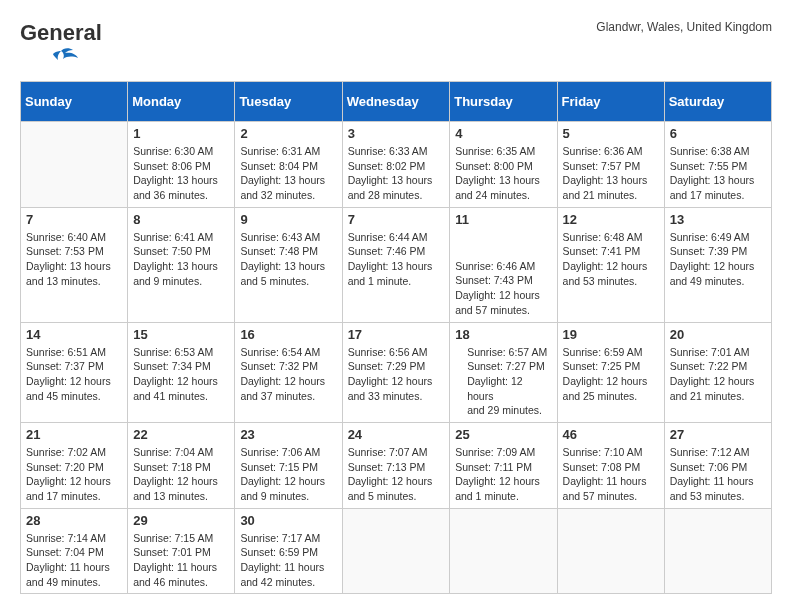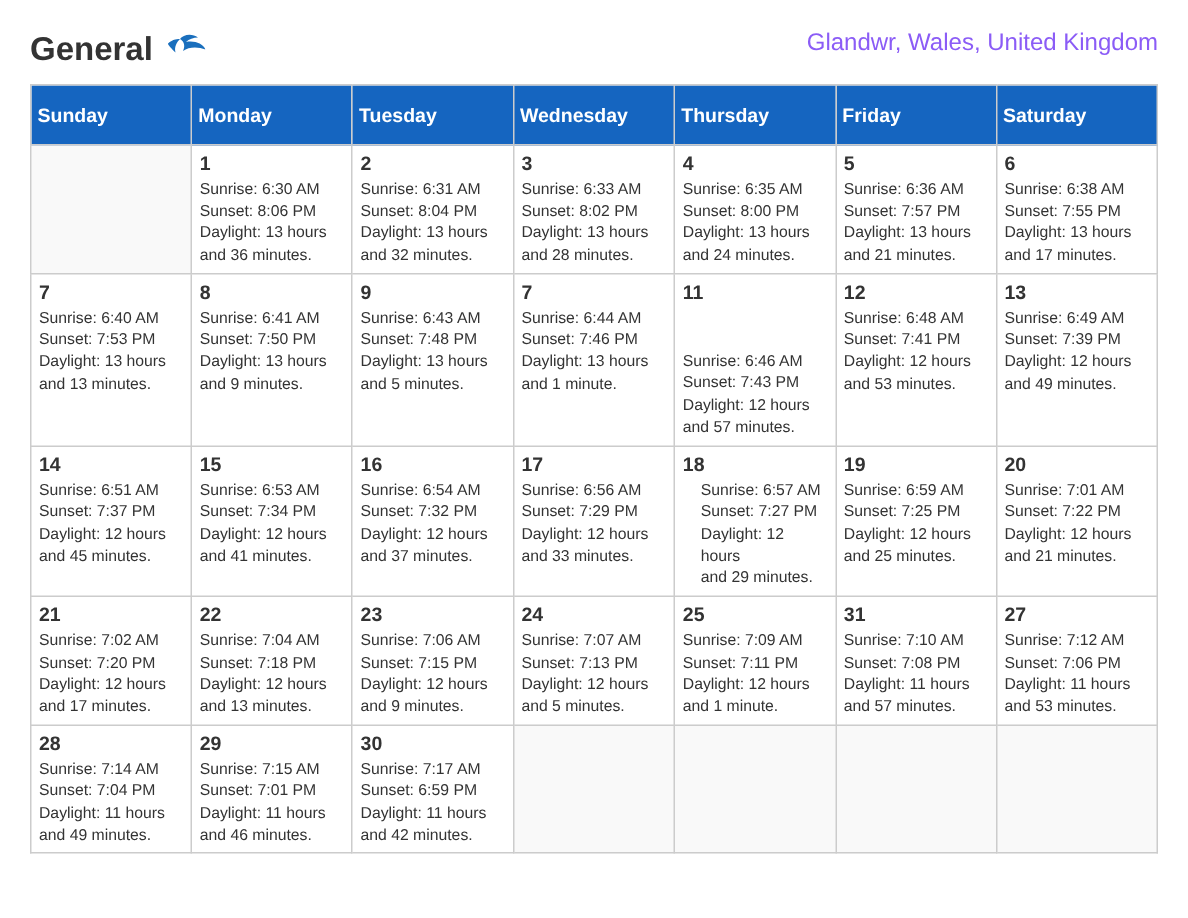--- a/index.html
+++ b/index.html
@@ -18,22 +18,22 @@
     }
     .title-area {
       text-align: right;
     }
     .month-title {
       font-size: 36px;
       font-weight: bold;
       color: #333;
     }
     .location {
-      font-size: 16px;
-      color: #8b5cf6;
+      font-size: 12px;
+      color: #404040;
     }
     .calendar {
       width: 100%;
       border-collapse: collapse;
       font-size: 11px;
     }
     .calendar th {
       background-color: #1565c0;
       color: #fff;
       padding: 12px 4px;
@@ -82,21 +82,21 @@
       width: 35px;
       height: 25px;
     }
   </style>
 </head>
 <body>
 
 <div class="header">
   <div class="logo-container">
     <div>
-      <div style="display:flex;align-items:center;">
+      <div style="display:flex;align-items:center;flex-direction:column;">
         <span class="logo-general-part">General</span>
         <svg class="bird-svg" viewBox="0 0 35 25">
           <path d="M18 5 C20 2, 26 1, 30 4 C27 4, 24 5, 22 7 C28 6, 33 8, 35 12 C30 10, 24 10, 20 13 C22 9, 20 6, 18 5Z" fill="#1a6fbd"></path>
           <path d="M10 8 C13 5, 17 5, 18 5 C16 7, 14 10, 15 14 C12 11, 10 9, 10 8Z" fill="#1a6fbd"></path>
         </svg>
       </div>
     </div>
   </div>
   <div class="title-area">
     <div class="location">Glandwr, Wales, United Kingdom</div>
@@ -293,21 +293,21 @@
 and 5 minutes.</div>
         </td>
         <td>
           <span class="day-number">25</span>
           <div class="day-info" style="white-space: pre-line;">Sunrise: 7:09 AM
 Sunset: 7:11 PM
 Daylight: 12 hours
 and 1 minute.</div>
         </td>
         <td>
-          <span class="day-number">31</span>
+          <span class="day-number">46</span>
           <div class="day-info" style="white-space: pre-line;">Sunrise: 7:10 AM
 Sunset: 7:08 PM
 Daylight: 11 hours
 and 57 minutes.</div>
         </td>
         <td>
           <span class="day-number">27</span>
           <div class="day-info" style="white-space: pre-line;">Sunrise: 7:12 AM
 Sunset: 7:06 PM
 Daylight: 11 hours

